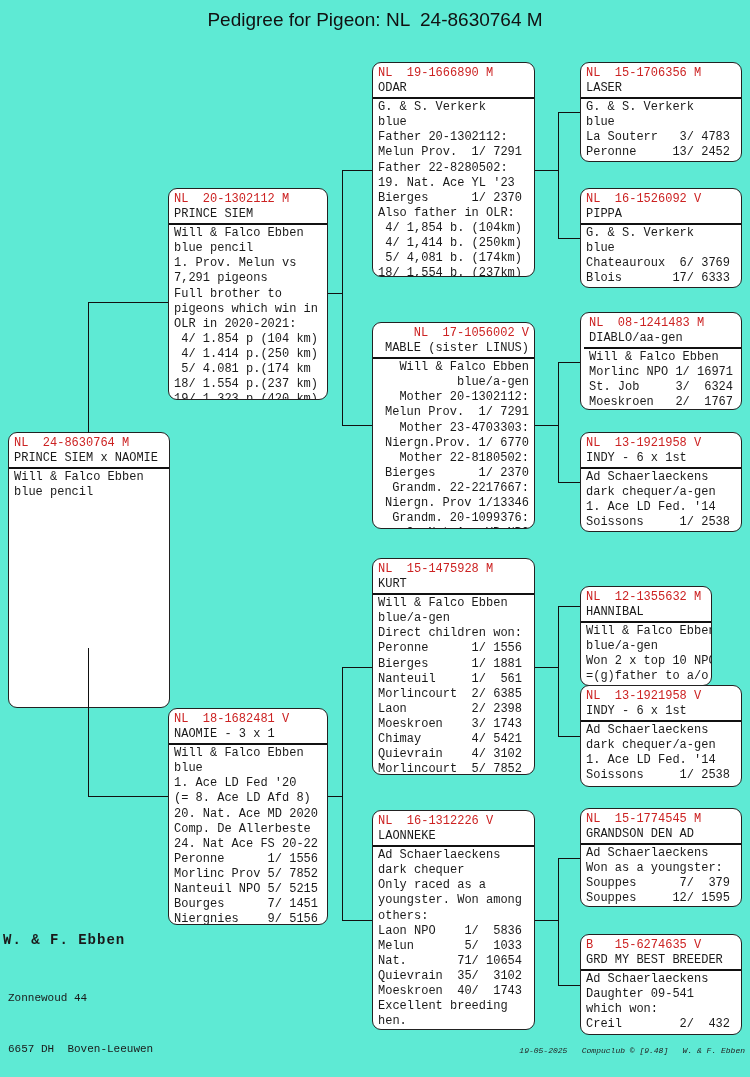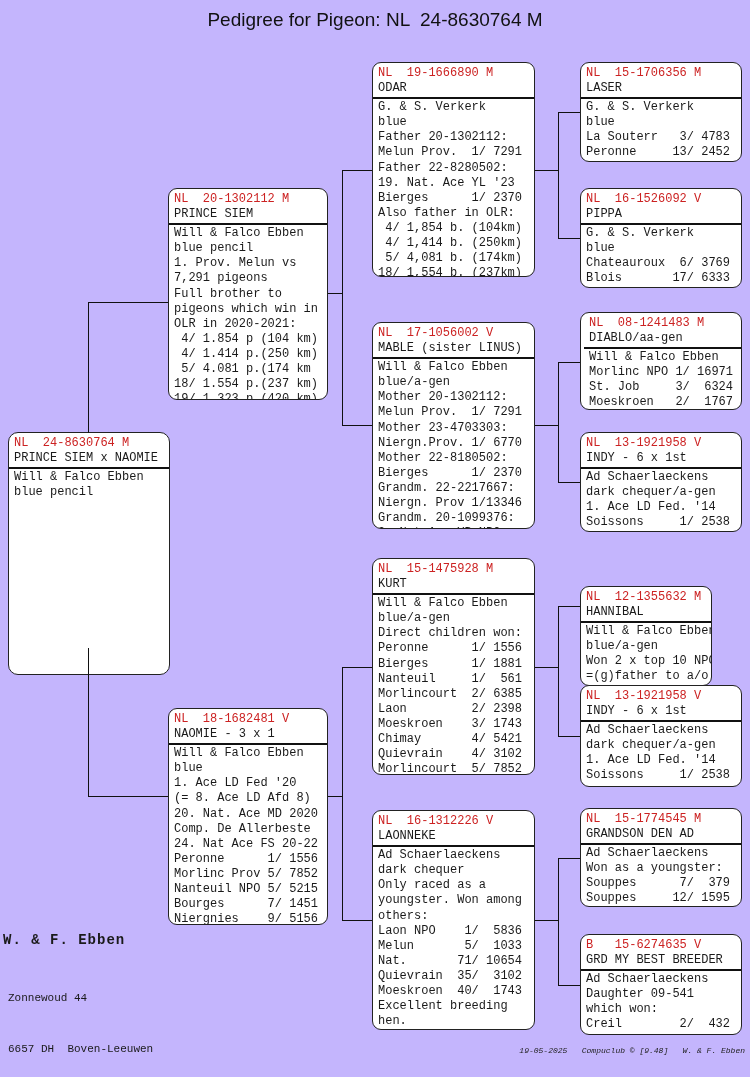--- a/index.html
+++ b/index.html
@@ -1,33 +1,33 @@
 <!DOCTYPE html>
 <html><head>
 <meta charset="utf-8">
 <style>
   html,body{margin:0;padding:0;background:#fff;}
-  .page{position:relative;width:750px;height:1077px;background:#c4b5fd;overflow:hidden;
+  .page{position:relative;width:750px;height:1077px;background:#5eead4;overflow:hidden;
         font-family:"Liberation Mono",monospace;color:#1a1a1a;}
   .title{position:absolute;top:9px;left:0;width:100%;text-align:center;
          font-family:"Liberation Sans",sans-serif;font-size:19px;white-space:pre;color:#111;}
   .pbox{position:absolute;border:1.5px solid #222;border-radius:9px;background:#fff;
         padding:3px 5px 0 5px;font-size:12px;line-height:15.1px;white-space:pre;overflow:hidden;
         box-sizing:border-box;}
   .ring{color:var(--ring-red,#cc2222);font-weight:normal;}
   .pname{font-weight:normal;}
   .divider{border-top:2px solid #111;margin:1px -5px 1px -5px;height:0;}
   .pline{}
   .connector{position:absolute;background:#111;}
   
-  .b-subject{left:8px;top:432px;width:162px;height:243px;border-radius:10px;}
+  .b-subject{left:8px;top:432px;width:162px;height:276px;}
   .b-sire{left:168px;top:188px;width:160px;height:212px;}
   .b-dam{left:168px;top:708px;width:160px;height:217px;}
   .b-ss{left:372px;top:62px;width:163px;height:215px;}
-  .b-sd{left:372px;top:322px;width:163px;height:207px;}
+  .b-sd{left:372px;top:322px;width:163px;height:207px;text-align:right;}
   .b-ds{left:372px;top:558px;width:163px;height:217px;}
   .b-dd{left:372px;top:810px;width:163px;height:220px;}
   .b-sss{left:580px;top:62px;width:162px;height:100px;}
   .b-ssd{left:580px;top:188px;width:162px;height:100px;}
   .b-sds{left:580px;top:312px;width:162px;height:98px;padding-left:8px;}
   .b-sdd{left:580px;top:432px;width:162px;height:100px;}
   .b-dss{left:580px;top:586px;width:132px;height:100px;}
   .b-dsd{left:580px;top:685px;width:162px;height:102px;}
   .b-dds{left:580px;top:808px;width:162px;height:99px;}
   .b-ddd{left:580px;top:934px;width:162px;height:101px;}

